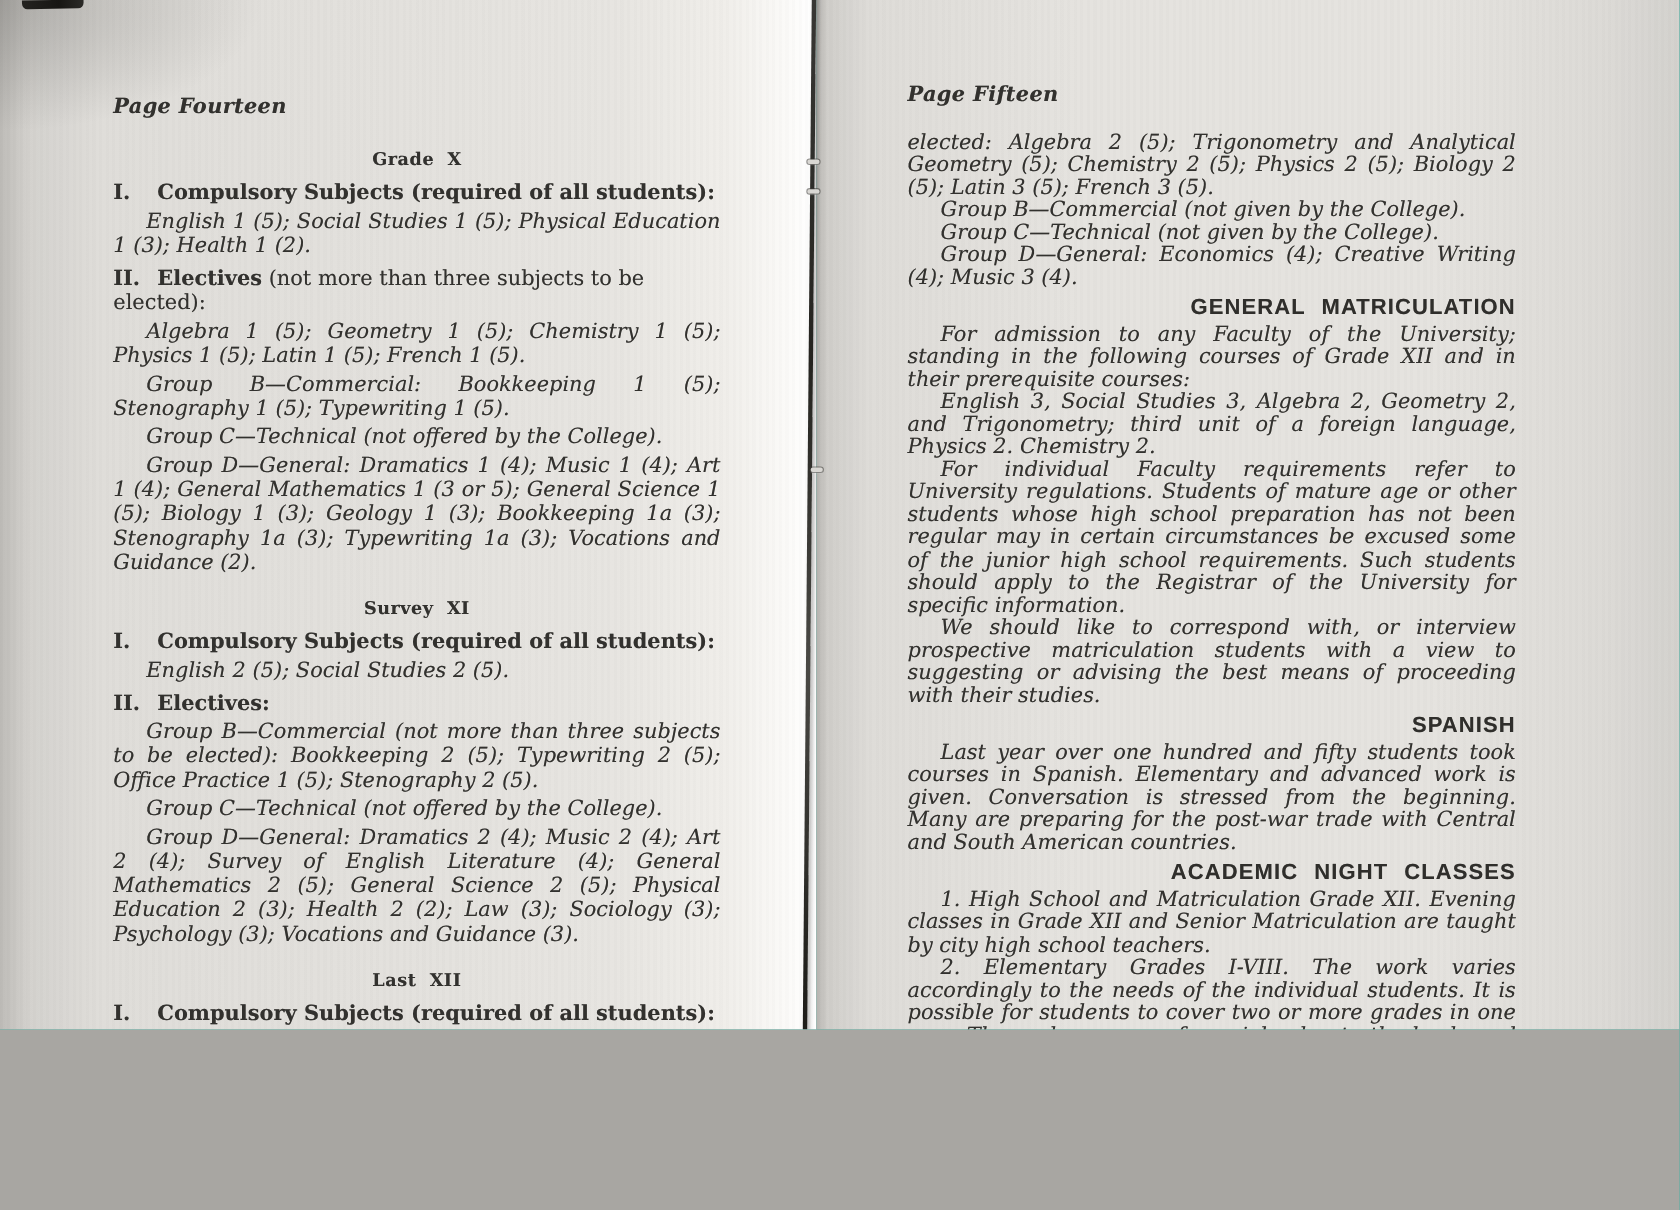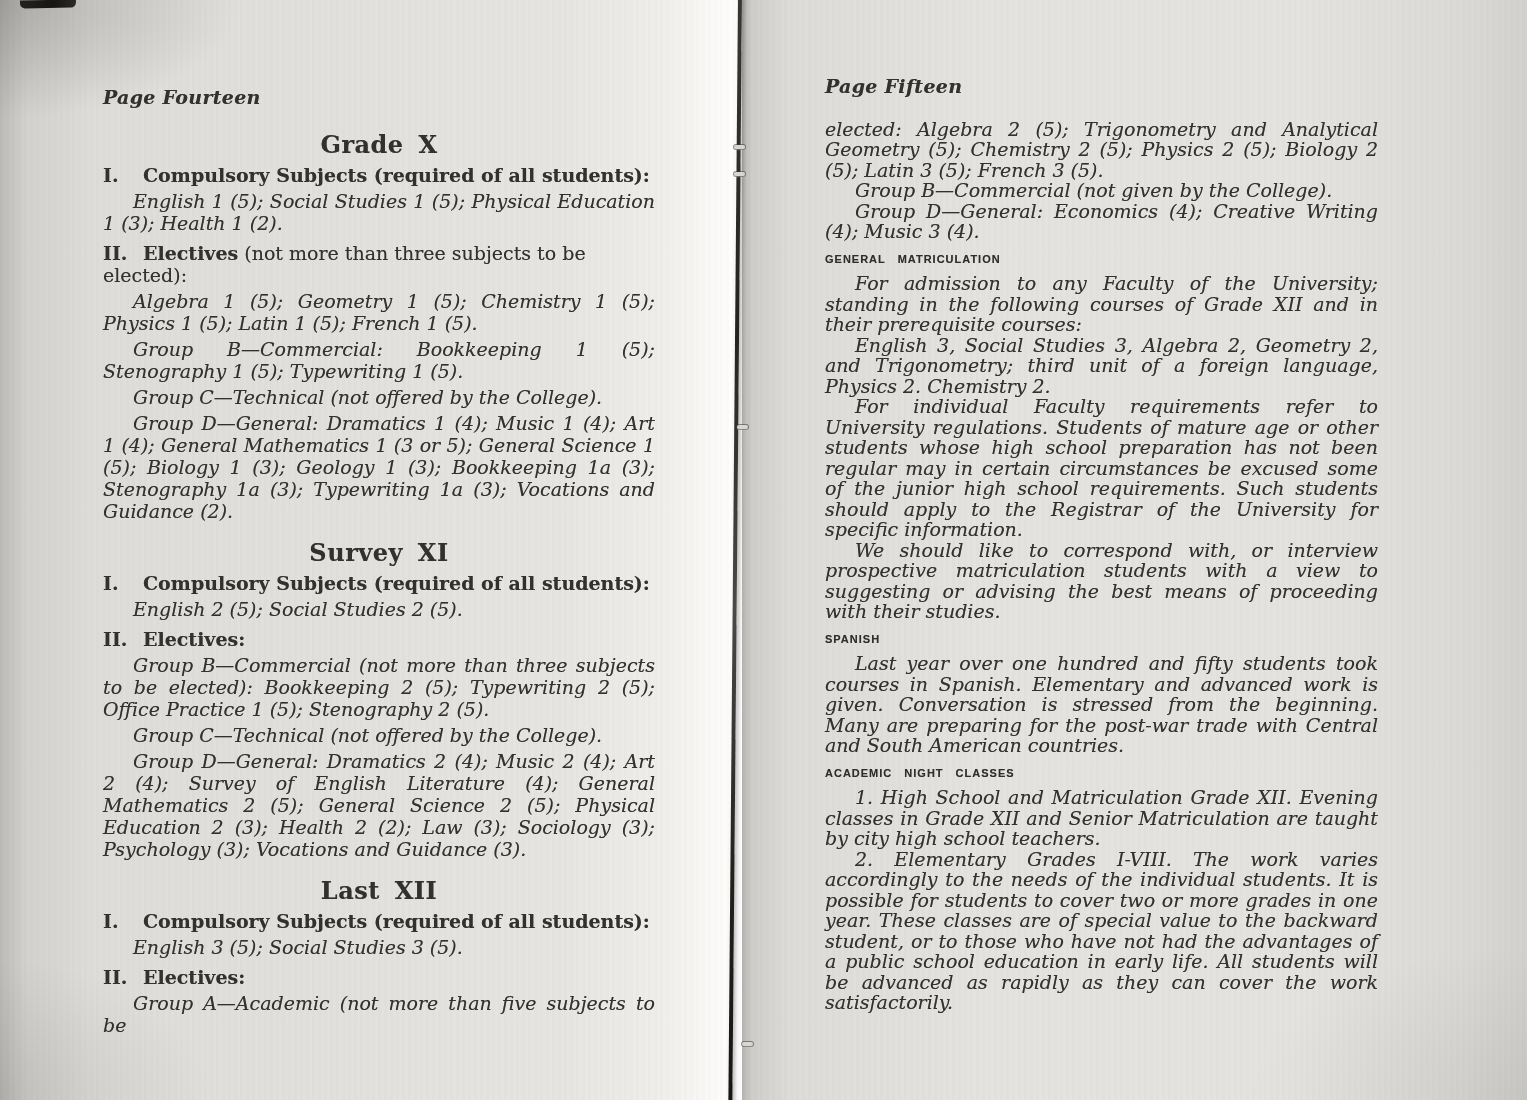--- a/index.html
+++ b/index.html
@@ -1,17 +1,17 @@
 <!DOCTYPE html>
 <html><head>
 <meta charset="utf-8">
 <style>
   html,body{margin:0;padding:0;background:#a8a6a2;}
   .book{
-    position:relative; width:1527px; height:1100px; overflow:hidden;
+    position:relative; width:1527px; height:936px; overflow:hidden;
     background:#14b8a6;
     font-family:"DejaVu Serif", serif;
     color:#32312e;
   }
   
   .page{position:absolute; top:0; height:1100px;}
   .page-left{
     left:0; width:742px;
     background:
       radial-gradient(ellipse 340px 170px at 0% 0%, rgba(82,81,78,0.30), rgba(82,81,78,0) 70%),
@@ -42,26 +42,26 @@
     background:linear-gradient(to right,#242320,#171613 60%,#2b2a27);
     border-radius:0 0 5px 5px; transform:rotate(-1deg);
   }
   
   .content{position:absolute; top:0;}
   .content-left{left:103px; width:552px; padding-top:86px; font-size:19px; line-height:22px;}
   .content-right{left:825px; width:553px; padding-top:76px; font-size:19px; line-height:20.5px;}
   .lbl{font-style:italic; font-weight:bold; letter-spacing:0.3px; margin:0 0 26px 0;}
   .content-right .lbl{text-align:left; margin:0 0 22px 0;}
   .h{
-    font-size:24px; font-weight:bold; text-align:center;
+    font-size:16px; font-weight:bold; text-align:center;
     letter-spacing:0.5px; word-spacing:6px; margin:20px 0 8px 0;
   }
   .hs{
-    font-family:"Liberation Sans", sans-serif; font-size:11px; font-weight:bold;
-    text-align:left; letter-spacing:1px; word-spacing:8px; color:#2f2e2b;
+    font-family:"Liberation Sans", sans-serif; font-size:20px; font-weight:bold;
+    text-align:right; letter-spacing:1px; word-spacing:8px; color:#2f2e2b;
     margin:7px 0 4px 0;
   }
   .item{margin:8px 0 4px 0; font-weight:normal;}
   .item .num{display:inline-block; min-width:40px; font-weight:bold;}
   .item .bi{font-weight:bold;margin-top:31px;}
   .p{margin:0 0 4px 0; text-align:justify; text-indent:30px;font-style:italic;}
   .content-right .p{margin:0;}
   .noindent{text-indent:0;}
   .fill{text-align-last:justify;}
   .blk, .p, .h, .hs, .lbl{text-shadow:0 0 0.5px rgba(50,49,46,0.45);}
@@ -113,20 +113,21 @@
 
     <div class="blk item"><span class="num">II.</span><span class="bi">Electives:</span><span></span></div>
     <p class="p fill">Group A—Academic (not more than five subjects to be</p>
   </div>
 
   <div class="content content-right">
     <div class="lbl">Page Fifteen</div>
 
     <p class="p noindent">elected: Algebra 2 (5); Trigonometry and Analytical Geometry (5); Chemistry 2 (5); Physics 2 (5); Biology 2 (5); Latin 3 (5); French 3 (5).</p>
     <p class="p">Group B—Commercial (not given by the College).</p>
+    <p class="p">Group C—Technical (not given by the College).</p>
     <p class="p">Group D—General: Economics (4); Creative Writing (4); Music 3 (4).</p>
 
     <h4 class="hs">GENERAL MATRICULATION</h4>
     <p class="p">For admission to any Faculty of the University; standing in the following courses of Grade XII and in their prerequisite courses:</p>
     <p class="p">English 3, Social Studies 3, Algebra 2, Geometry 2, and Trigonometry; third unit of a foreign language, Physics 2. Chemistry 2.</p>
     <p class="p">For individual Faculty requirements refer to University regulations. Students of mature age or other students whose high school preparation has not been regular may in certain circumstances be excused some of the junior high school requirements. Such students should apply to the Registrar of the University for specific information.</p>
     <p class="p">We should like to correspond with, or interview prospective matriculation students with a view to suggesting or advising the best means of proceeding with their studies.</p>
 
     <h4 class="hs">SPANISH</h4>
     <p class="p">Last year over one hundred and fifty students took courses in Spanish. Elementary and advanced work is given. Conversation is stressed from the beginning. Many are preparing for the post-war trade with Central and South American countries.</p>

